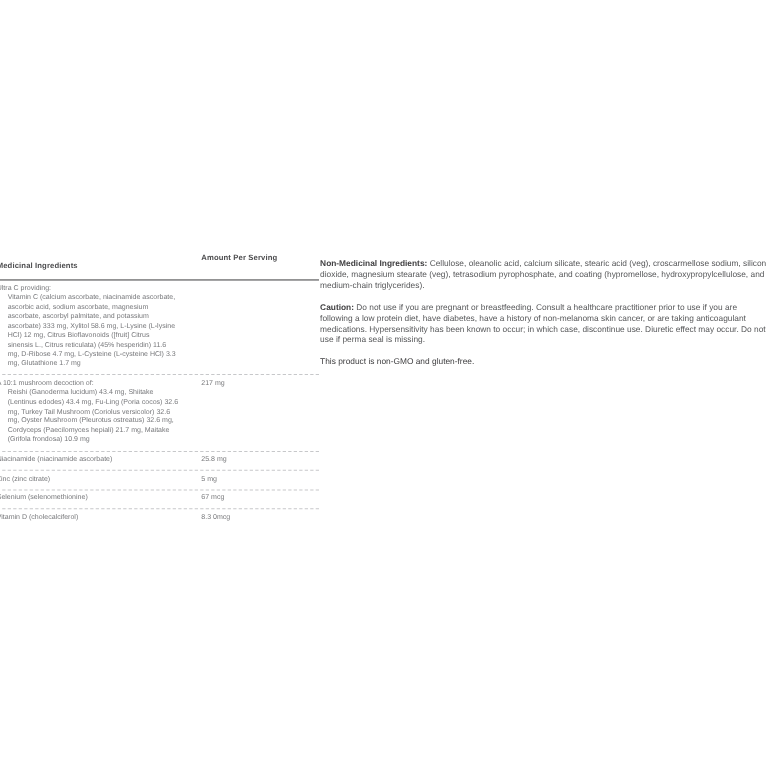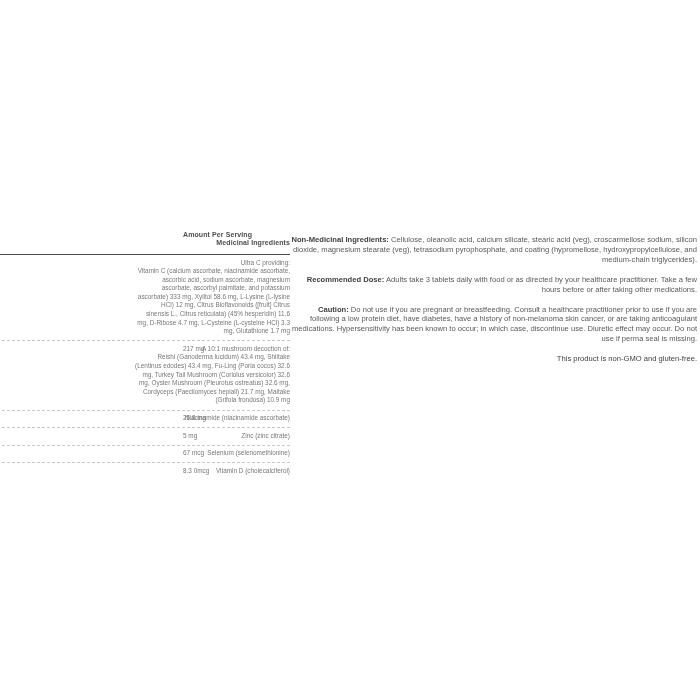--- a/index.html
+++ b/index.html
@@ -1,15 +1,15 @@
 <!DOCTYPE html>
 <html><head>
 <meta charset="utf-8">
 <style>
-  * { margin:0; padding:0; box-sizing:border-box;text-align:right; }
+  * { margin:0; padding:0; box-sizing:border-box; }
   html,body { width:700px; height:700px; background:#ffffff; }
   body {
     font-family:"Liberation Sans", sans-serif;
     position:relative;
     overflow:hidden;
     color:#6d6e71;
   }
   .page { position:absolute; inset:0; background:#ffffff; }
 
   
@@ -116,21 +116,20 @@
       <div>Vitamin D (cholecalciferol)</div>
       <span class="row-amt">8.3 0mcg</span>
     </div>
 
   </div>
 
   <div class="info">
 
     <p><b>Non-Medicinal Ingredients:</b><span> Cellulose, oleanolic acid, calcium silicate, stearic acid (veg), croscarmellose sodium, silicon dioxide, magnesium stearate (veg), tetrasodium pyrophosphate, and coating (hypromellose, hydroxypropylcellulose, and medium-chain triglycerides).</span></p>
 
-    <p><b>Recommended Dose:</b><span> Adults take 3 tablets daily with food or as directed by your healthcare practitioner. Take a few hours before or after taking other medications.</span></p>
 
 
     <p><b>Caution:</b><span> Do not use if you are pregnant or breastfeeding. Consult a healthcare practitioner prior to use if you are following a low protein diet, have diabetes, have a history of non-melanoma skin cancer, or are taking anticoagulant medications. Hypersensitivity has been known to occur; in which case, discontinue use. Diuretic effect may occur. Do not use if perma seal is missing.</span></p>
 
     <p class="claim">This product is non-GMO and gluten-free.</p>
 
   </div>
 
 </div>
 

